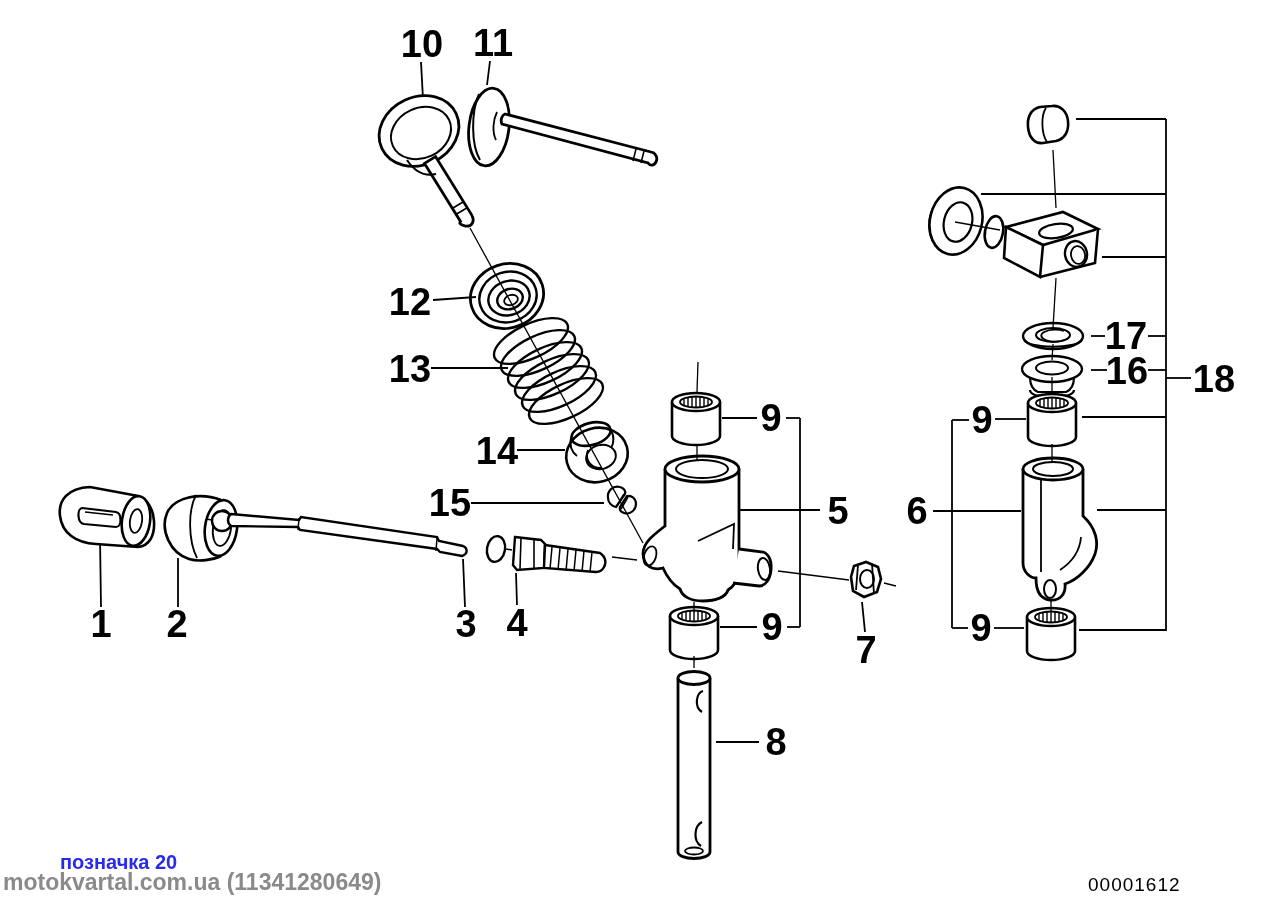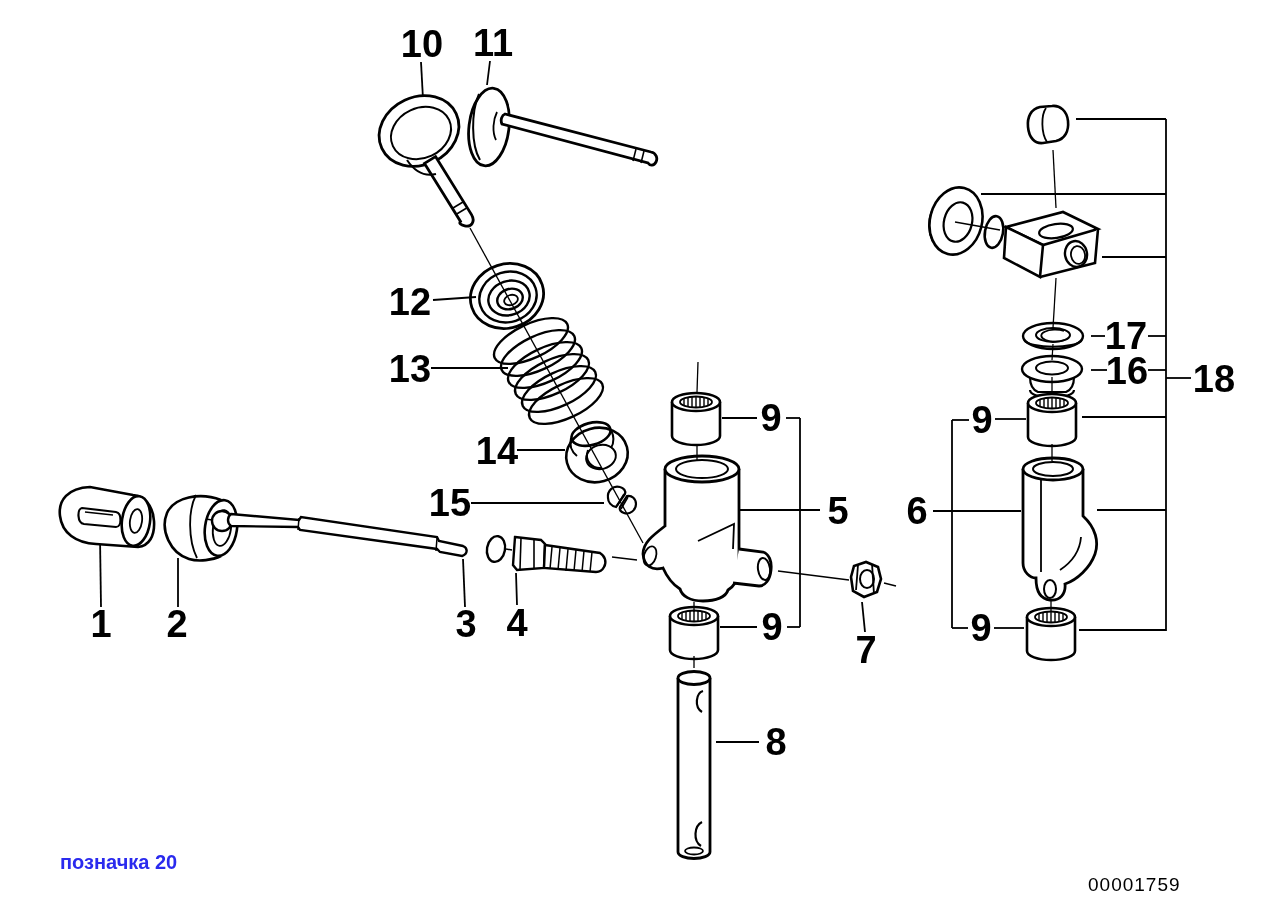--- a/index.html
+++ b/index.html
@@ -286,14 +286,15 @@
     <text class="plabel" x="410" y="382">13</text>
     <text class="plabel" x="497" y="464">14</text>
     <text class="plabel" x="450" y="516">15</text>
     <text class="plabel" x="1127" y="384">16</text>
     <text class="plabel" x="1126" y="349">17</text>
     <text class="plabel" x="1214" y="392">18</text>
   </g>
 </svg>
 
 <a class="wm-link" href="#">позначка 20</a>
-<div class="sheet-no">00001759</div>
+<div class="wm-src">motokvartal.com.ua (11341280649)</div>
+<div class="sheet-no">00001612</div>
 </div>
 
 </body></html>

